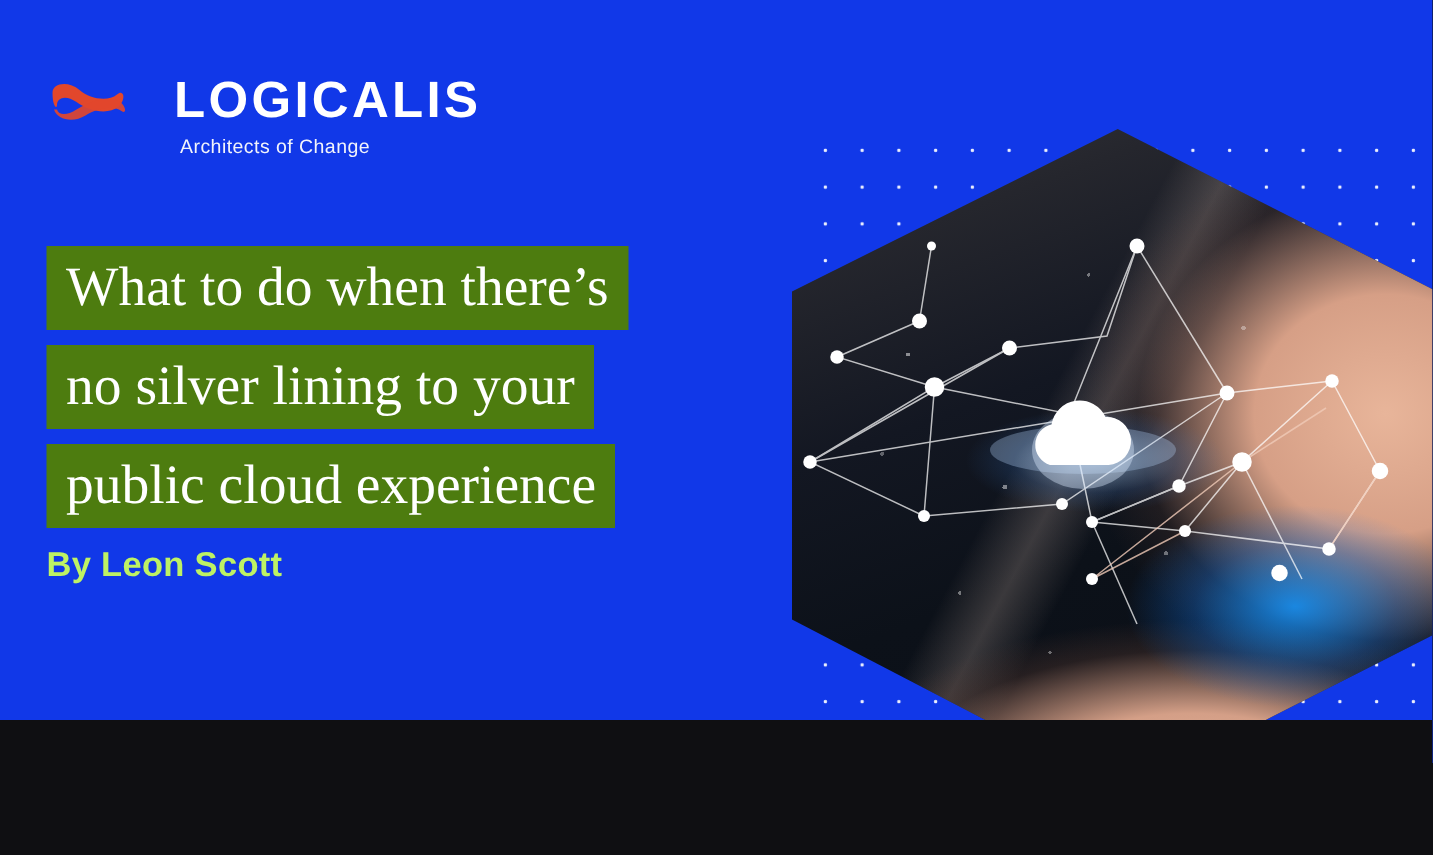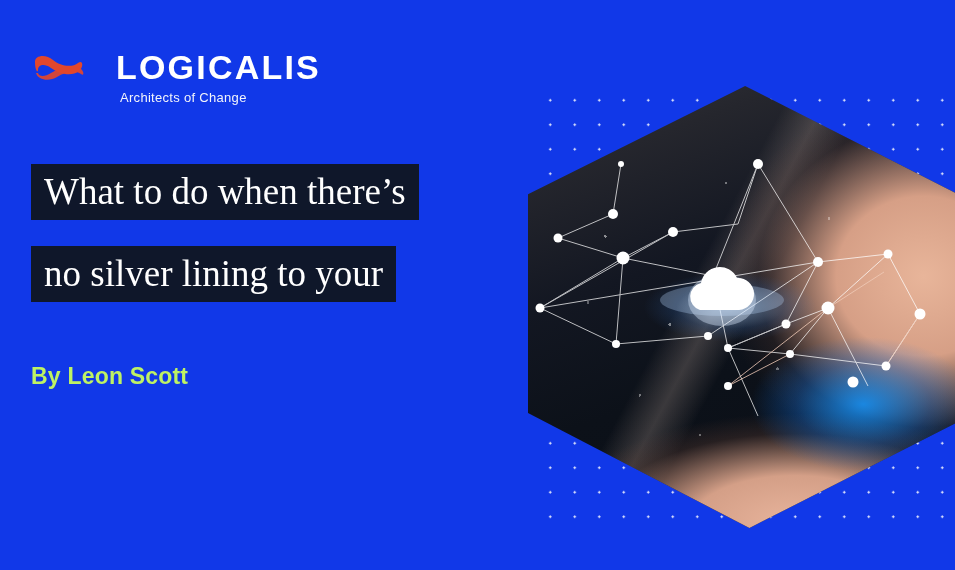--- a/index.html
+++ b/index.html
@@ -3,21 +3,21 @@
 <meta charset="utf-8">
 <style>
   html, body {
     margin: 0;
     padding: 0;
     background: #0f0f12;
   }
   .stage {
     position: relative;
     width: 955px;
-    height: 570px;
+    height: 480px;
     overflow: hidden;
     background: #1138E8;
     font-family: "Liberation Sans", sans-serif;
   }
 
   
   .dot-field {
     position: absolute;
     left: 534px;
     top: 84px;
@@ -108,31 +108,31 @@
     font-weight: 400;
     letter-spacing: .3px;
     color: #f2f4fb;
     line-height: 22px;
     white-space: nowrap;
   }
 
   .headline { position: absolute; left: 31px; top: 164px; }
   .hl-line {
     display: block;
-    background: #0f172a;
+    background: #4d7c0f;
     color: #ffffff;
     font-family: "Liberation Serif", serif;
     font-size: 37px;
     font-weight: 400;
     line-height: 56px;
     height: 56px;
     padding: 0 13px 0 13px;
     white-space: nowrap;
     width: max-content;
-    margin-bottom: 26px;
+    margin-bottom: 10px;
   }
   .byline {
     position: absolute;
     left: 31px;
     top: 363px;
     font-size: 23px;
     font-weight: 700;
     letter-spacing: .2px;
     color: #bef264;
     white-space: nowrap;
@@ -209,17 +209,18 @@
       <path d="M4 20 C6 27, 17 29, 25 24 C33 19, 43 17, 49 21 C53 24, 52 16, 46 14
                C38 11, 27 15, 19 20 C13 24, 7 24, 6 20 Z" fill="#E2472C" opacity=".92"></path>
     </svg>
     <div class="logo-word">LOGICALIS</div>
     <div class="logo-tag">Architects of Change</div>
   </div>
 
   <div class="headline">
     <span class="hl-line">What to do when there’s</span>
     <span class="hl-line">no silver lining to your</span>
+    <span class="hl-line">public cloud experience</span>
   </div>
 
   <div class="byline">By Leon Scott</div>
 
 </div>
 
 </body></html>

